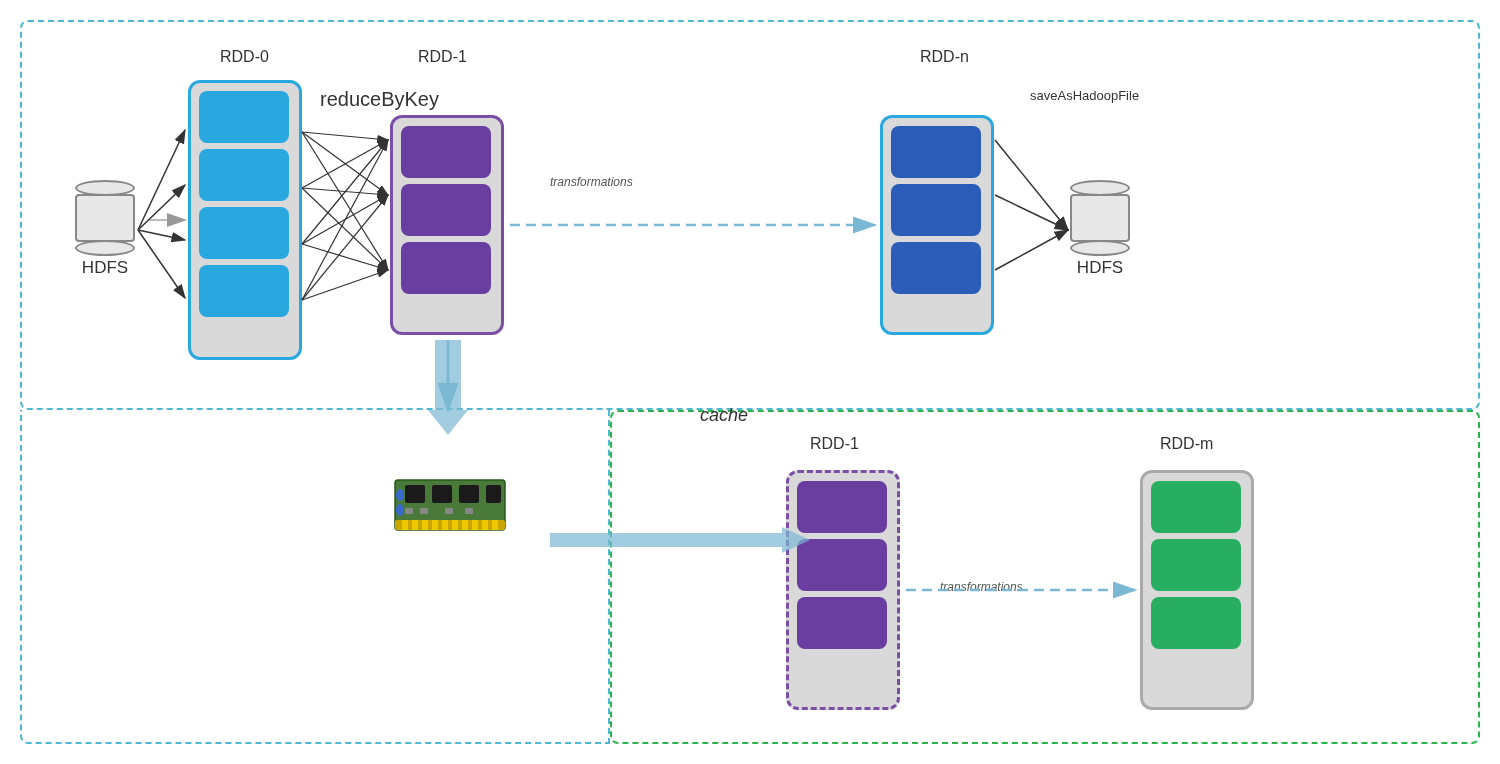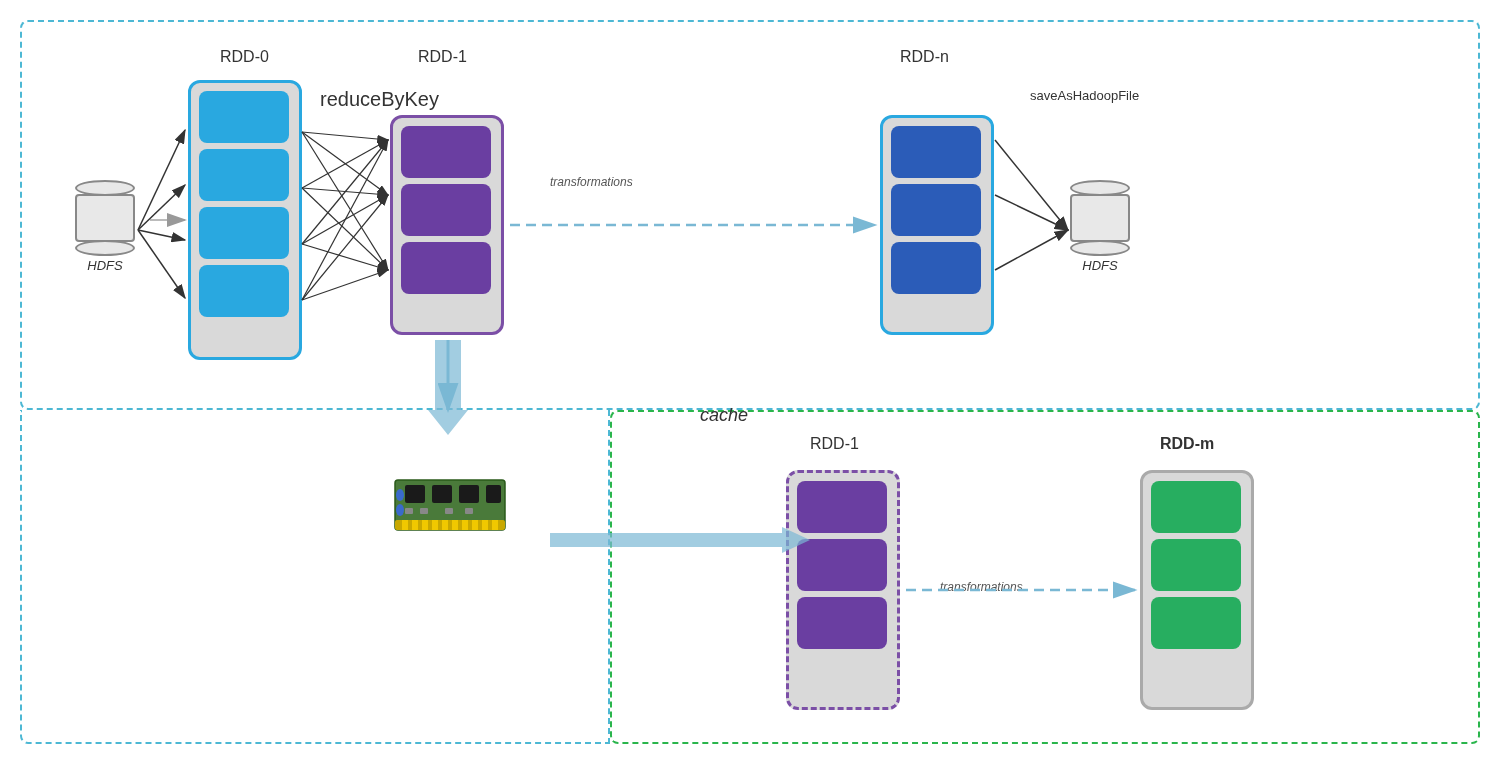--- a/index.html
+++ b/index.html
@@ -117,25 +117,24 @@
     }
     .hdfs-bottom {
       width: 60px;
       height: 16px;
       background: #e8e8e8;
       border: 2px solid #888;
       border-radius: 50%;
       margin-top: -2px;
     }
     .hdfs-label {
-      font-size: 13px;
+      font-size: 17px;
       color: #333;
       text-align: center;
       margin-top: 2px;
-      font-style: italic;
     }
 
     
     .arrows-svg {
       position: absolute;
       top: 0; left: 0;
       width: 1460px;
       height: 724px;
       pointer-events: none;
     }
@@ -179,21 +178,21 @@
   <div class="label" style="top:28px; left:398px;">RDD-1</div>
 
   <div class="label" style="top:68px; left:300px; font-size:20px;">reduceByKey</div>
 
   <div class="rdd-container purple-border" style="top:95px; left:370px; width:114px; height:220px;">
     <div class="rdd-block purple"></div>
     <div class="rdd-block purple"></div>
     <div class="rdd-block purple"></div>
   </div>
 
-  <div class="label" style="top:28px; left:880px;text-align:center;">RDD-n</div>
+  <div class="label" style="top:28px; left:900px;text-align:center;">RDD-n</div>
 
   <div class="transform-label" style="top:155px; left:530px;">transformations</div>
 
   <div class="label" style="top:68px; left:1010px; font-size:13px;">saveAsHadoopFile</div>
 
   <div class="rdd-container blue-border" style="top:95px; left:860px; width:114px; height:220px;">
     <div class="rdd-block dark-blue"></div>
     <div class="rdd-block dark-blue"></div>
     <div class="rdd-block dark-blue"></div>
   </div>
@@ -217,21 +216,21 @@
   <div class="label" style="top:415px; left:790px;">RDD-1</div>
 
   <div class="rdd-container purple-dashed-border" style="top:450px; left:766px; width:114px; height:240px;">
     <div class="rdd-block purple"></div>
     <div class="rdd-block purple"></div>
     <div class="rdd-block purple"></div>
   </div>
 
   <div class="transform-label" style="top:560px; left:920px;">transformations</div>
 
-  <div class="label" style="top:415px; left:1140px;font-weight:bold;">RDD-m</div>
+  <div class="label" style="top:415px; left:1140px;">RDD-m</div>
 
   <div class="rdd-container gray-border" style="top:450px; left:1120px; width:114px; height:240px;">
     <div class="rdd-block green"></div>
     <div class="rdd-block green"></div>
     <div class="rdd-block green"></div>
   </div>
 
   <svg class="arrows-svg">
     <defs>
       <marker id="arrowhead-dark" markerWidth="10" markerHeight="7" refX="9" refY="3.5" orient="auto">

